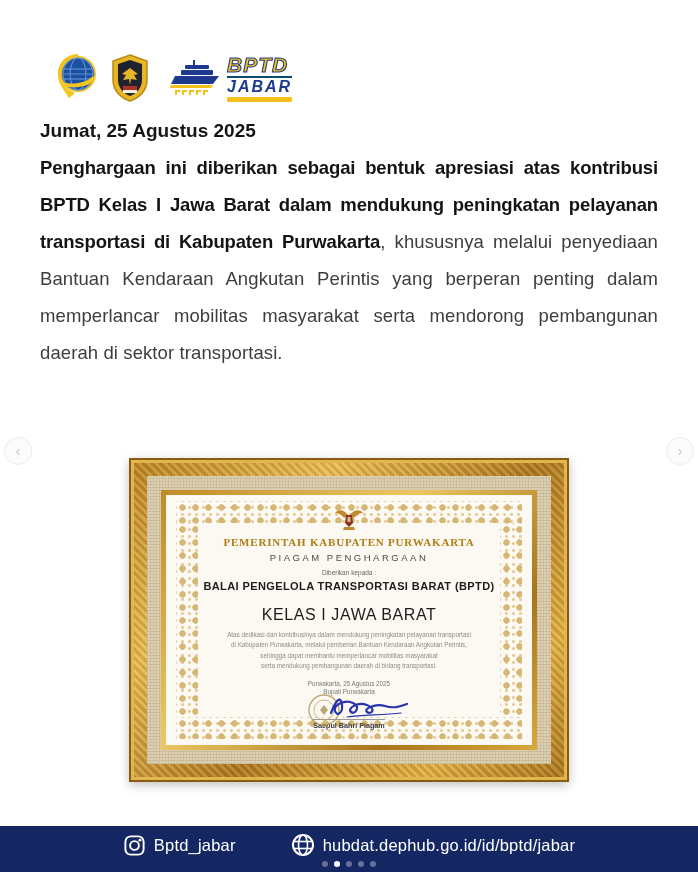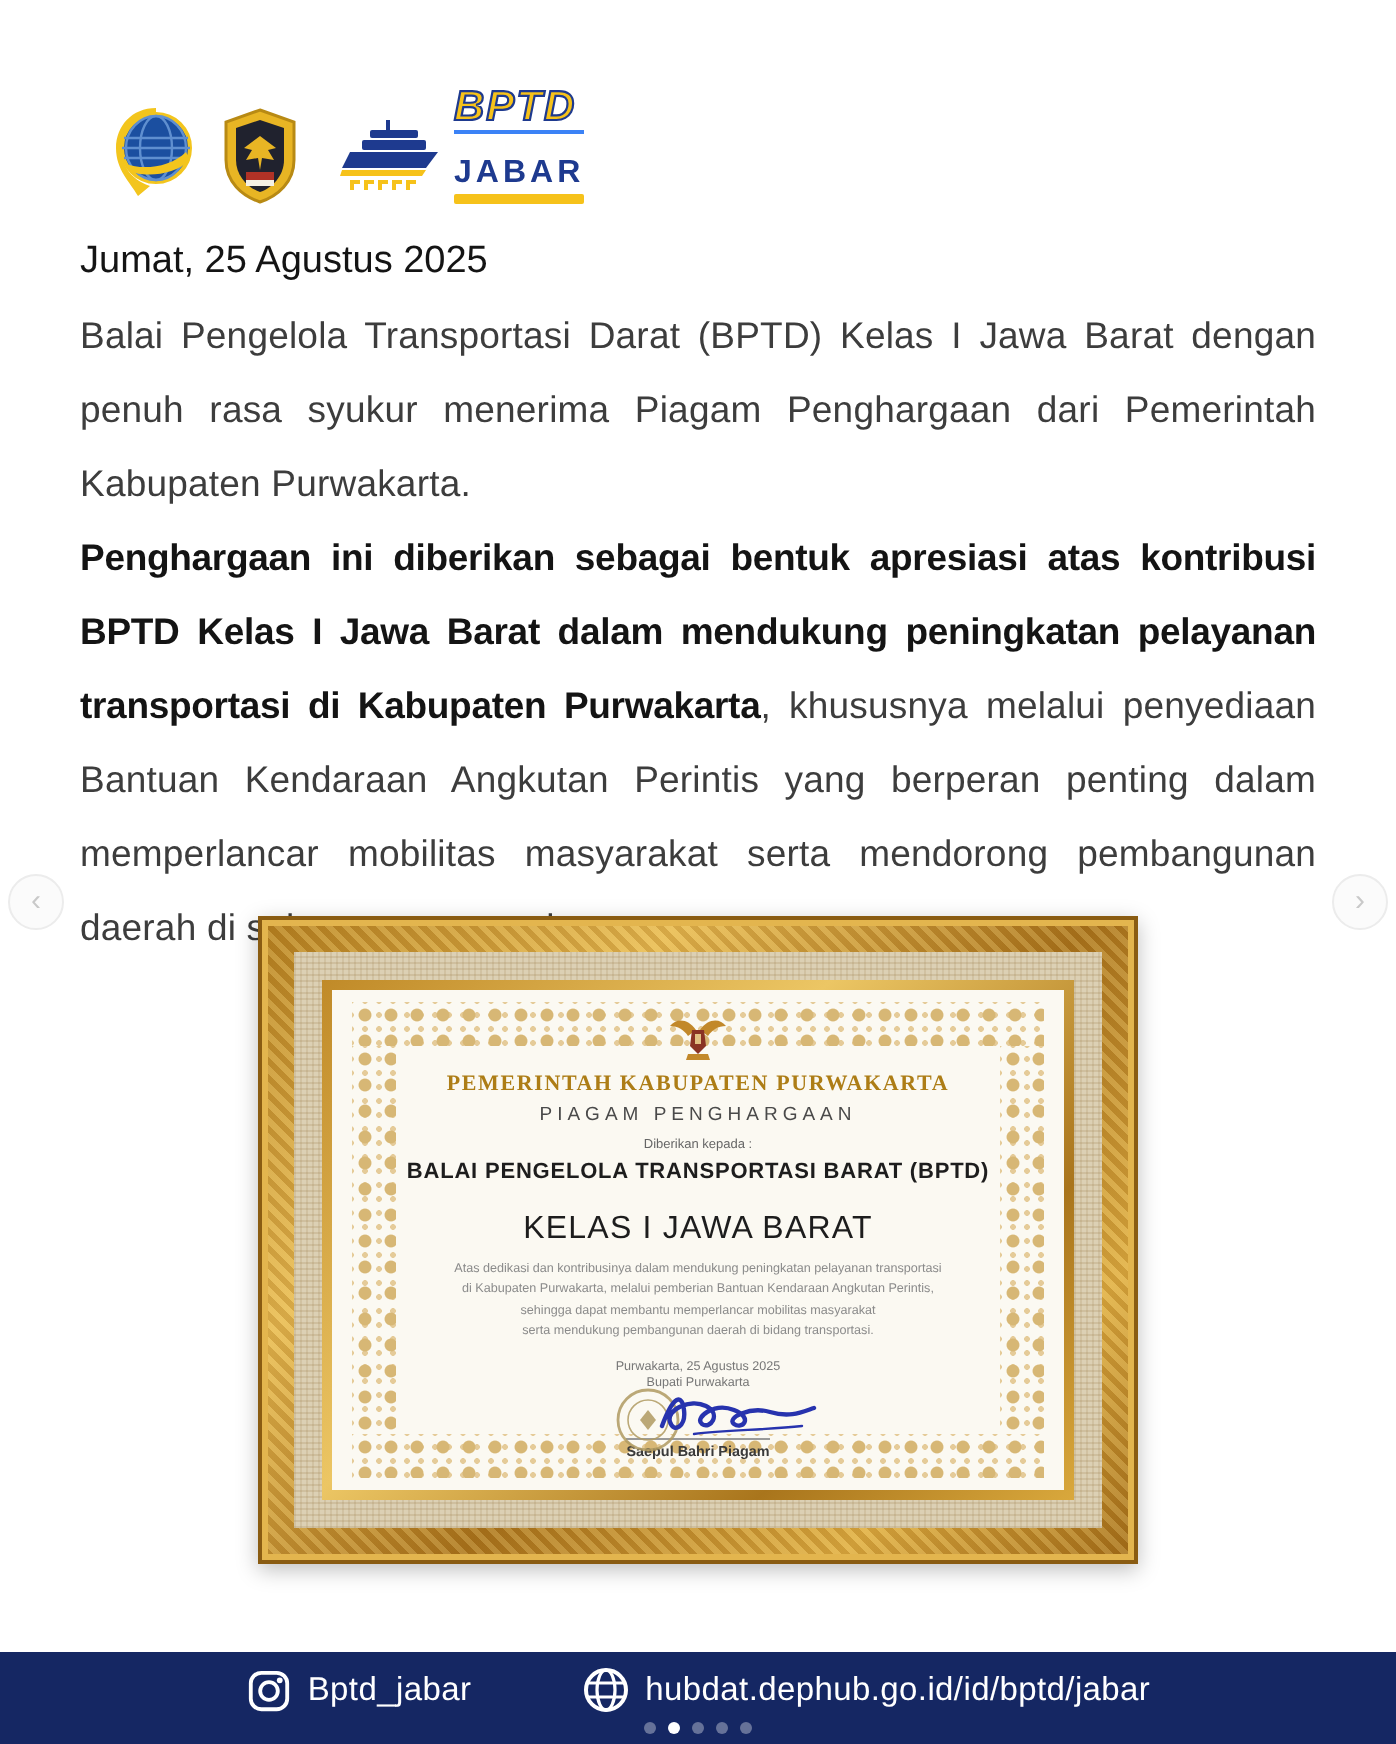--- a/index.html
+++ b/index.html
@@ -10,27 +10,27 @@
   
   .header{position:absolute;top:50px;left:55px;display:flex;align-items:flex-end;gap:8px;height:52px;}
   .logo-svg{display:block;}
   .bptd-logo{display:flex;align-items:flex-end;gap:4px;margin-left:8px;}
   .bptd-text{display:flex;flex-direction:column;line-height:1;}
   .bptd-line1{
     font-weight:800;font-size:21px;color:#f6c21a;letter-spacing:1px;
     -webkit-text-stroke:1.1px #1e3a8f;font-style:italic;
   }
   .bptd-line2{
-    font-weight:800;font-size:16px;color:#1e3a8f;letter-spacing:2px;
-    border-top:2px solid #3b82f6;padding-top:12px;margin-top:1px;
+    font-weight:800;font-size:16px;color:#1e3a8f;letter-spacing:2px;font-style:italic;
+    border-top:2px solid #0c4a6e;padding-top:1px;margin-top:1px;
   }
   .bptd-underline{height:5px;background:#f6c21a;margin-top:2px;border-radius:1px;}
   
   .post-body{position:absolute;top:112px;left:40px;right:40px;}
-  .date{font-size:19px;font-weight:400;color:#141414;margin:0;line-height:37px;}
+  .date{font-size:19px;font-weight:700;color:#141414;margin:0;line-height:37px;}
   .para{font-size:18.5px;color:#3d3d3d;margin:0;line-height:37px;text-align:justify;letter-spacing:.1px;}
   .para .bold{font-weight:700;color:#141414;letter-spacing:-.15px;}
   
   .nav-btn{
     position:absolute;top:437px;width:28px;height:28px;border-radius:50%;
     background:#fbfbfb;border:1px solid #ececec;color:#c9c9c9;
     font-size:15px;line-height:26px;text-align:center;padding:0;cursor:pointer;
   }
   .nav-prev{left:4px;}
   .nav-next{right:4px;}
@@ -142,21 +142,20 @@
       <div class="bptd-text">
         <span class="bptd-line1">BPTD</span>
         <span class="bptd-line2">JABAR</span>
         <span class="bptd-underline"></span>
       </div>
     </div>
   </header>
 
   <main class="post-body">
     <p class="date">Jumat, 25 Agustus 2025</p>
-    <p class="para">Balai Pengelola Transportasi Darat (BPTD) Kelas I Jawa Barat dengan penuh rasa syukur menerima Piagam Penghargaan dari Pemerintah Kabupaten Purwakarta.</p>
     <p class="para"><span class="bold">Penghargaan ini diberikan sebagai bentuk apresiasi atas kontribusi BPTD Kelas I Jawa Barat dalam mendukung peningkatan pelayanan transportasi di Kabupaten Purwakarta</span><span>, khususnya melalui penyediaan Bantuan Kendaraan Angkutan Perintis yang berperan penting dalam memperlancar mobilitas masyarakat serta mendorong pembangunan daerah di sektor transportasi.</span></p>
   </main>
 
   <button class="nav-btn nav-prev">‹</button>
   <button class="nav-btn nav-next">›</button>
 
   <div class="cert-wrap">
     <div class="frame-outer">
       <div class="frame-mat">
         <div class="frame-trim">

